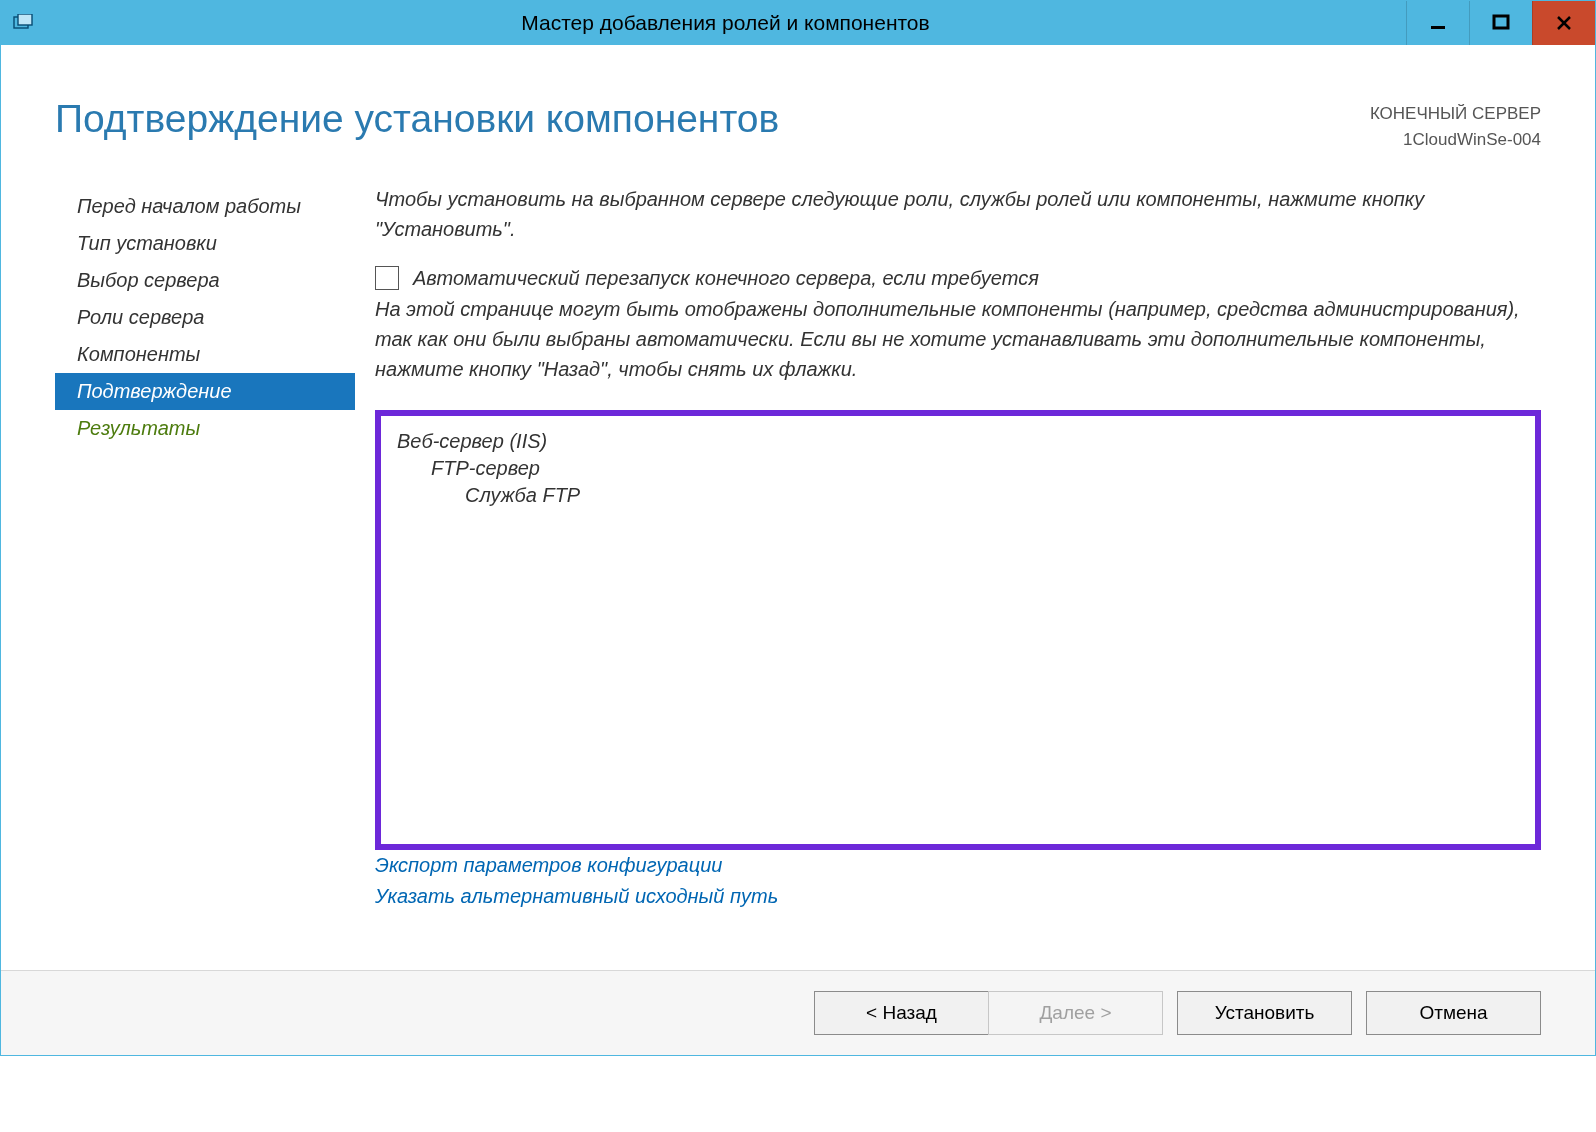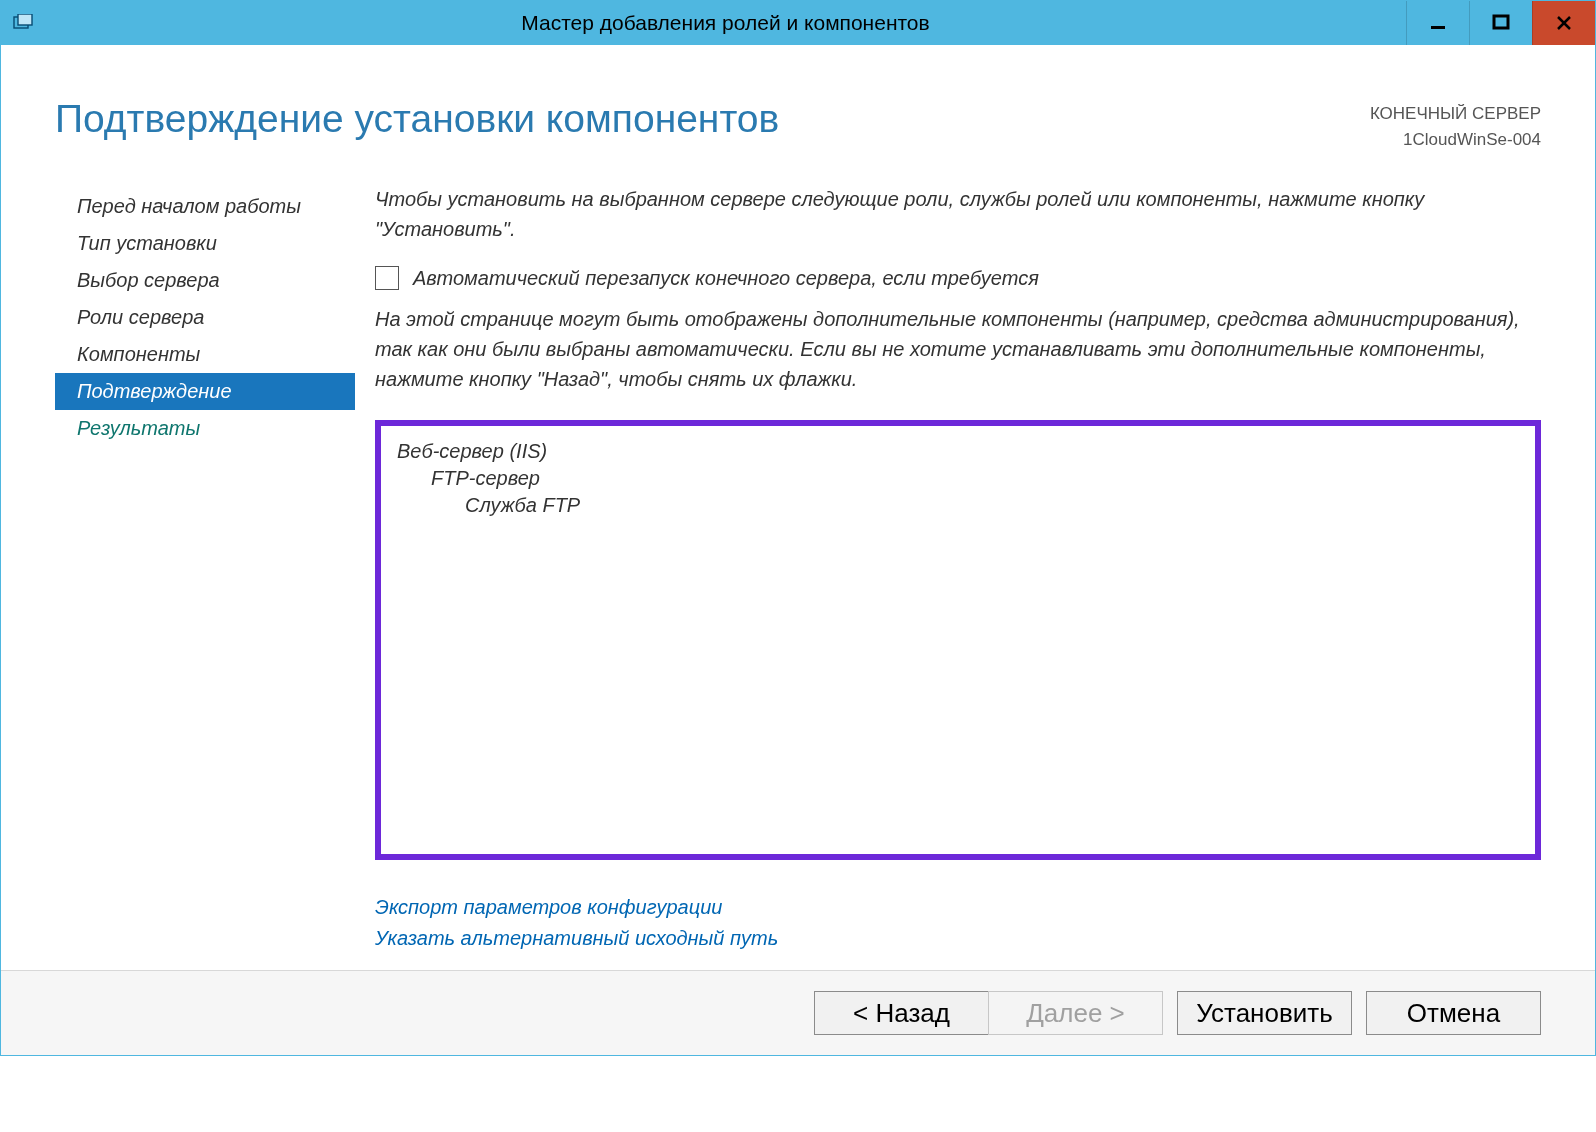--- a/index.html
+++ b/index.html
@@ -78,21 +78,21 @@
     width: 300px;
     flex-shrink: 0;
     padding-top: 22px;
   }
   .nav-item {
     padding: 7px 22px;
     font-size: 20px;
     color: #333;
     cursor: default;
   }
-  .nav-item.disabled { color: #0f766e; }
+  .nav-item.disabled { color: #4d7c0f; }
   .nav-item.active { background: #1976bd; color: #fff; }
 
   .content {
     flex: 1; padding: 18px 0 0 20px;
     display: flex; flex-direction: column;
     color: #333;
   }
   .intro {
     font-size: 20px;
     line-height: 1.5;
@@ -100,50 +100,50 @@
   .cb-row {
     margin-top: 22px;
     display: flex; align-items: center;
     font-size: 20px;
   }
   .cb {
     width: 22px; height: 22px; border: 1px solid #555; background: #fff;
     margin-right: 14px; flex-shrink: 0;
   }
   .info {
-    margin-top: 14px;
+    margin-top: 4px;
     font-size: 20px; line-height: 1.5;
   }
   .selection-box {
     margin-top: 26px;
     border: 6px solid #6d28d9;
     height: 400px;
     padding: 14px 16px;
     font-size: 20px;
     overflow: auto;
   }
   .lvl1 { padding-left: 34px; margin-top: 4px; }
   .lvl2 { padding-left: 68px; margin-top: 4px; }
-  .links { margin-top: 32px; }
+  .links { }
   .link {
     color: #0066b3; font-size: 20px; line-height: 1.55; cursor: pointer;
   }
 
   .footer {
     border-top: 1px solid #d8d8d8;
     background: #f6f6f6;
     padding: 20px 54px;
     display: flex; justify-content: flex-end; gap: 14px;
     flex-shrink: 0;
   }
   .btn {
     min-width: 145px; height: 42px;
     border: 1px solid #8b8b8b;
     background: #f1f1f1;
-    font-size: 26px;
+    font-size: 19px;
     display: flex; align-items: center; justify-content: center;
     cursor: default;
     padding: 0 14px;
   }
   .btn.disabled { color: #a0a0a0; border-color: #c7c7c7; background: #f4f4f4; }
   .btn.group-left { border-right: none; }
   .btn-group { display: flex; }
 </style>
 </head>
 <body>

